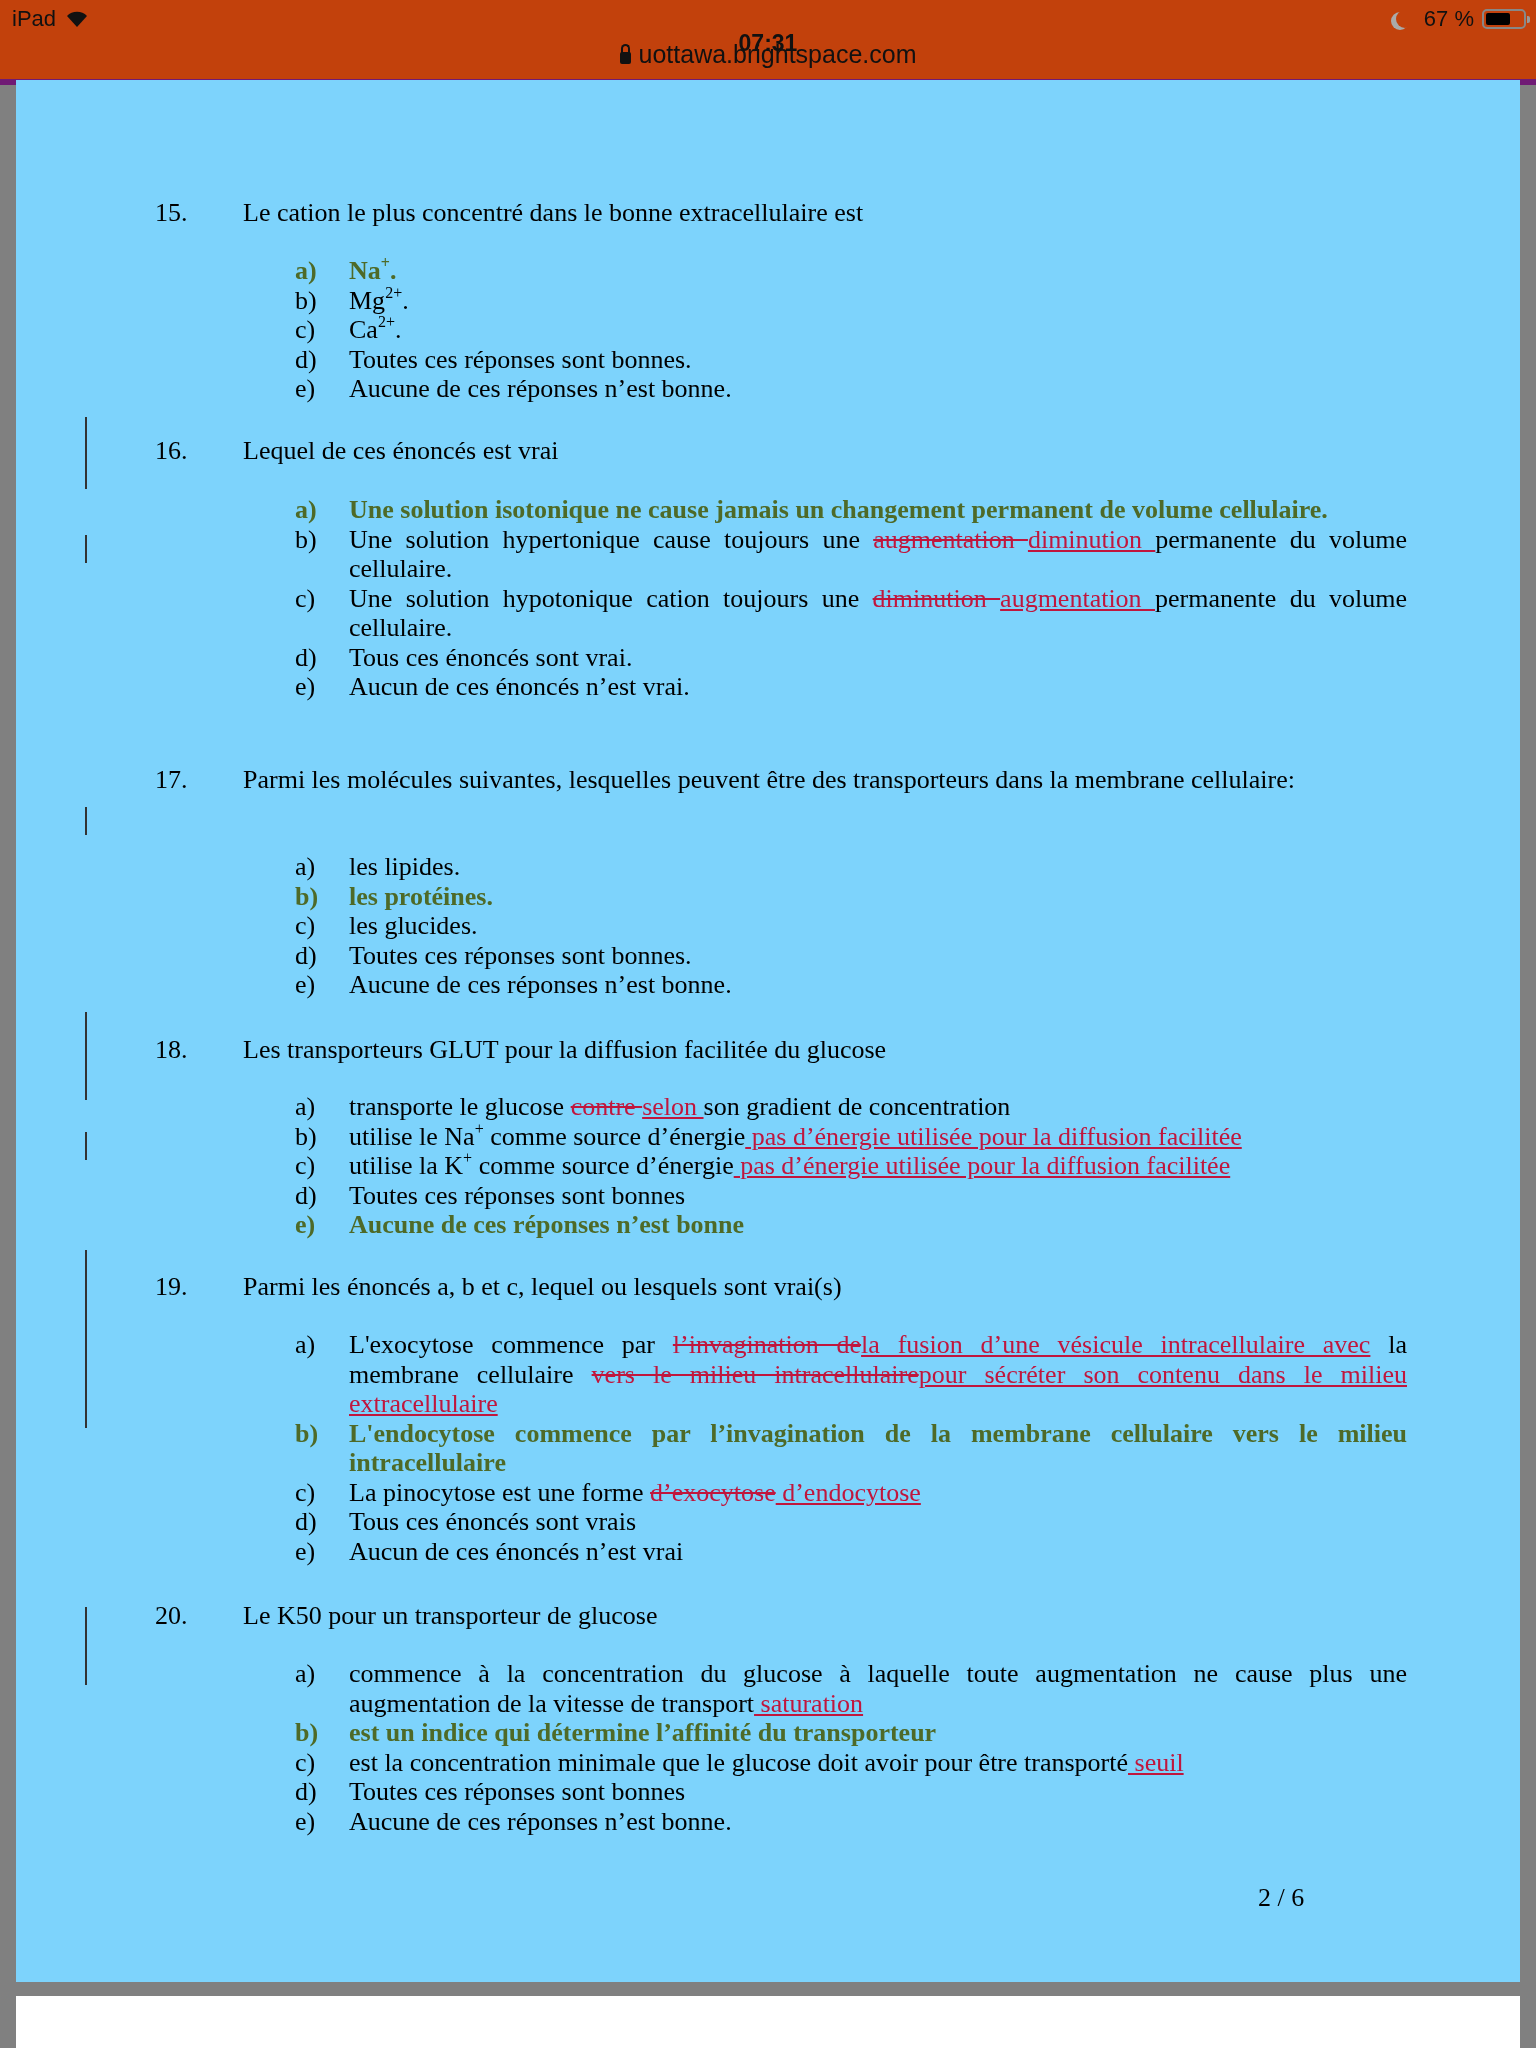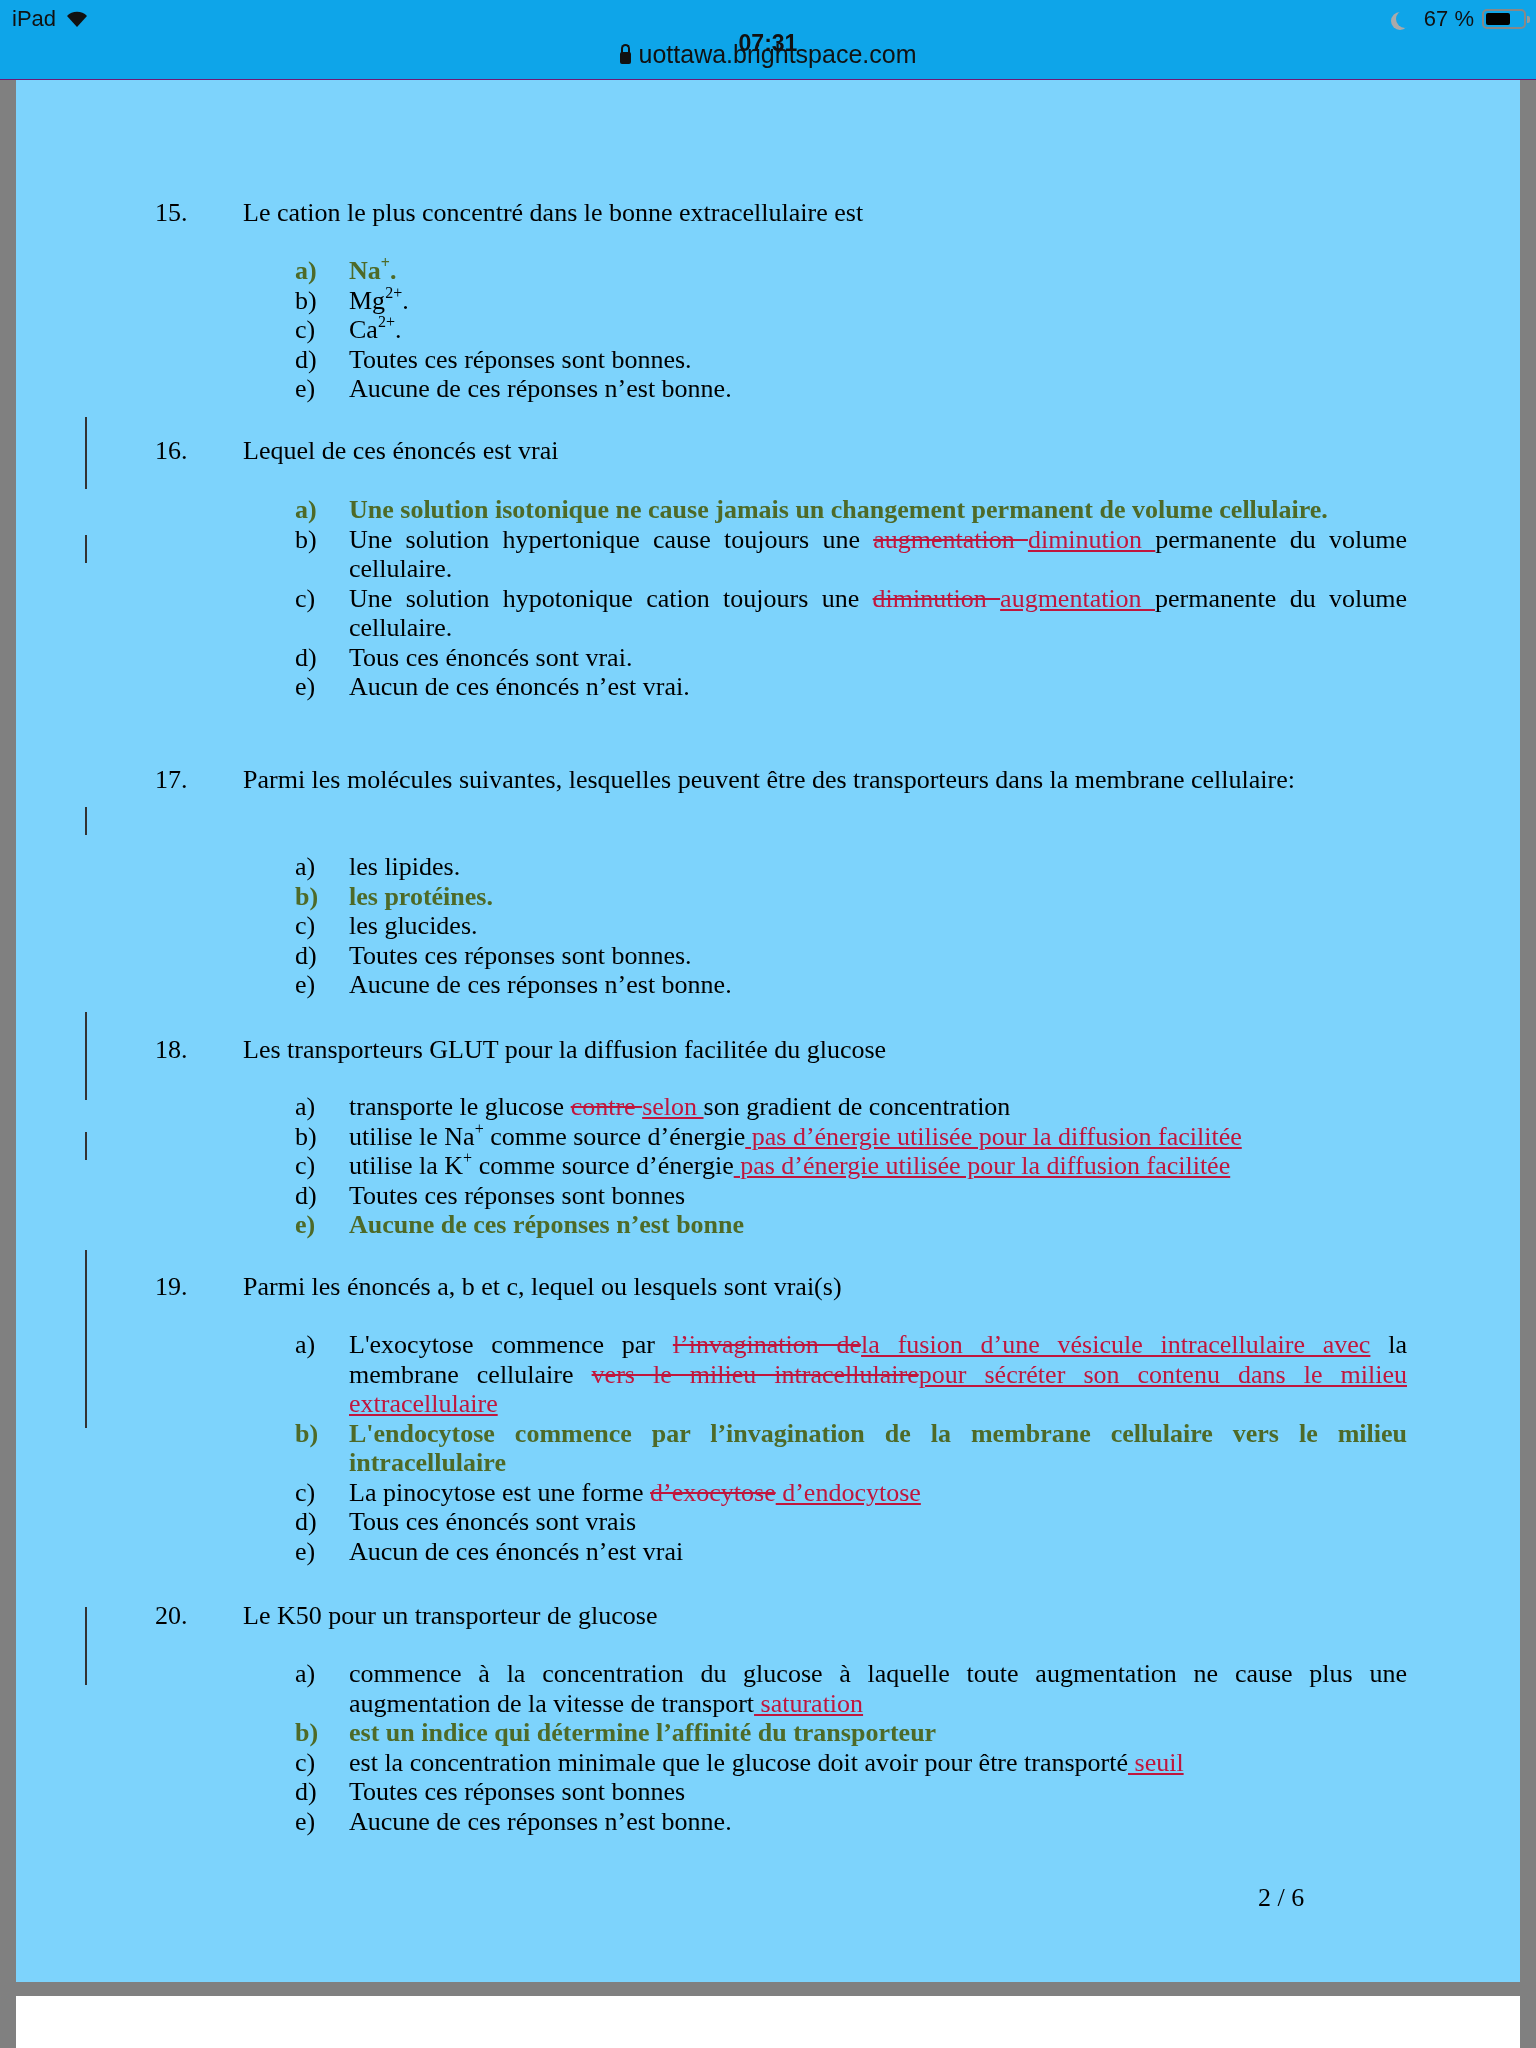--- a/index.html
+++ b/index.html
@@ -1,17 +1,17 @@
 <!DOCTYPE html>
 <html><head>
 <meta charset="utf-8">
 <style>
   html, body { margin:0; padding:0; }
   body { width:1536px; height:2048px; overflow:hidden; background:#808080; position:relative; font-family:"Liberation Serif", serif; }
-  .statusbar { position:absolute; left:0; top:0; width:1536px; height:79px; background:#0ea5e9; border-bottom:1px solid #701a75; font-family:"Liberation Sans", sans-serif; color:#111; }
+  .statusbar { position:absolute; left:0; top:0; width:1536px; height:79px; background:#c2410c; border-bottom:6px solid #701a75; font-family:"Liberation Sans", sans-serif; color:#111; }
   .sb-left { position:absolute; left:12px; top:6px; font-size:22px; display:flex; align-items:center; gap:10px; }
   .sb-time { position:absolute; left:0; width:100%; text-align:center; top:6px; font-size:23px; font-weight:bold;margin-top:24px; }
   .sb-right { position:absolute; right:10px; top:6px; font-size:22px; display:flex; align-items:center; gap:8px; }
   .battery { width:44px; height:20px; border:2px solid #888; border-radius:5px; position:relative; box-sizing:border-box; }
   .battery .fill { position:absolute; left:2px; top:2px; bottom:2px; background:#000; border-radius:2px; }
   .battery::after { content:""; position:absolute; right:-6px; top:5px; width:3px; height:7px; background:#999; border-radius:0 2px 2px 0; }
   .moon { width:18px; height:18px; border-radius:50%; box-shadow:-5px 2px 0 0 #aaa; transform:translateX(4px); }
   .urlbar { position:absolute; left:0; width:100%; top:40px; text-align:center; font-size:25px; color:#111; }
   .lock { display:inline-block; width:11px; height:12px; background:#111; border-radius:2px; position:relative; margin-right:8px; vertical-align:-1px; }
   .lock::before { content:""; position:absolute; left:1px; top:-8px; width:5px; height:8px; border:2px solid #111; border-bottom:none; border-radius:5px 5px 0 0; }

